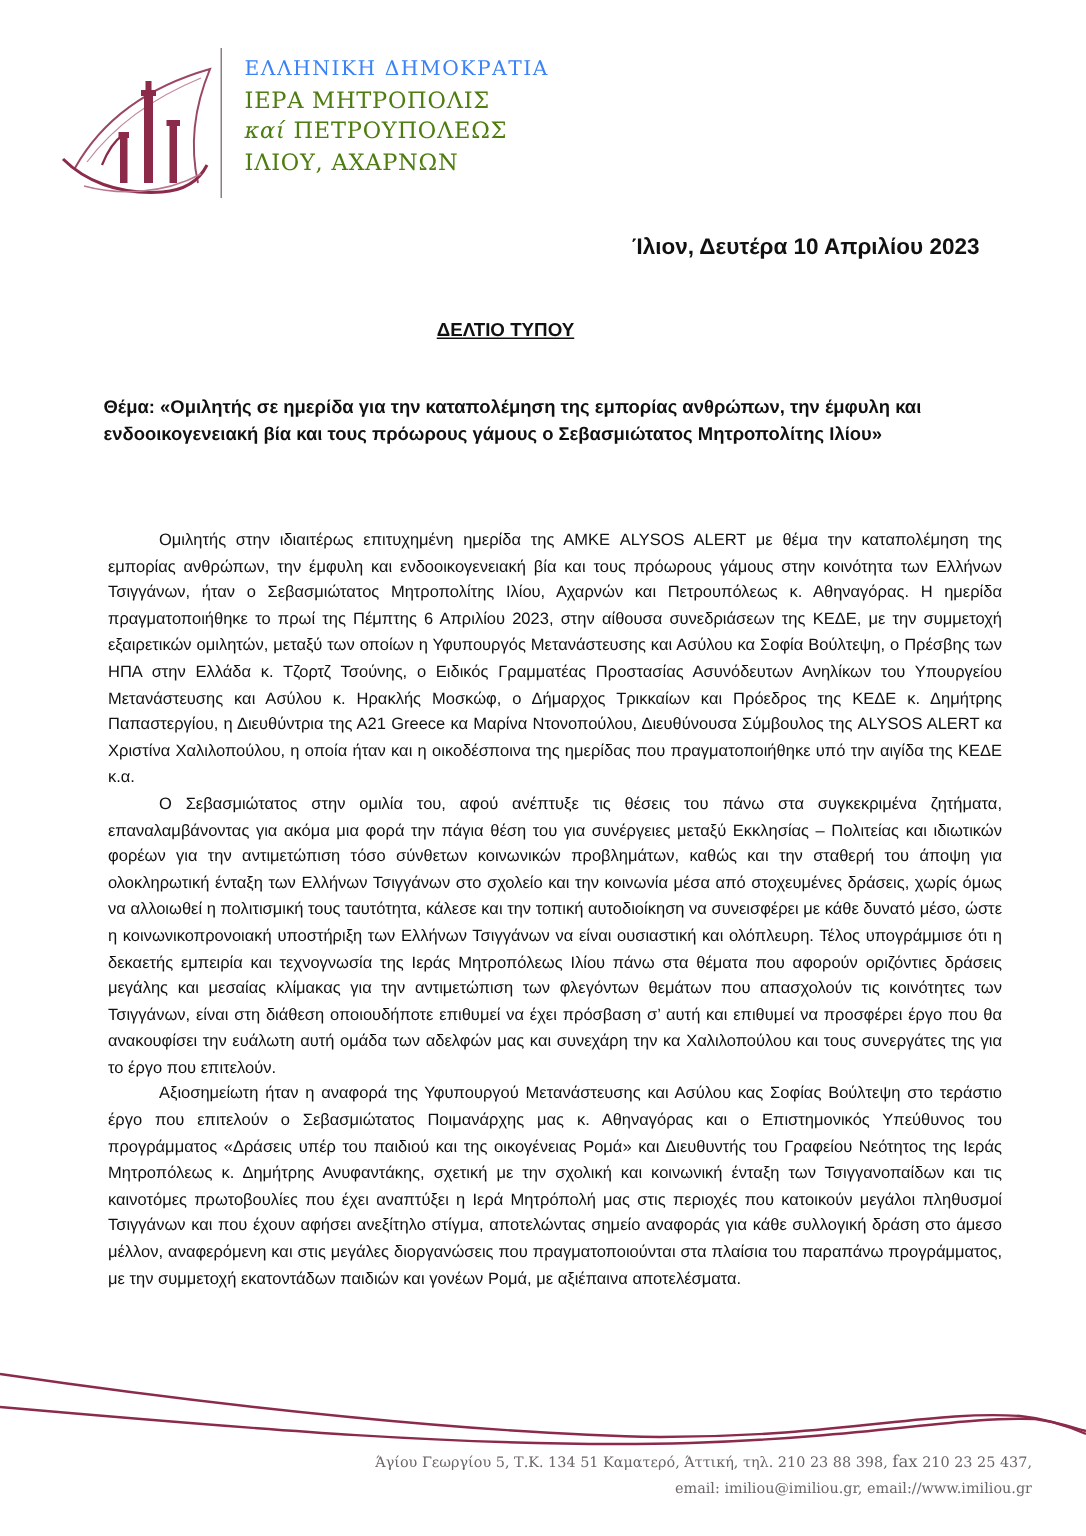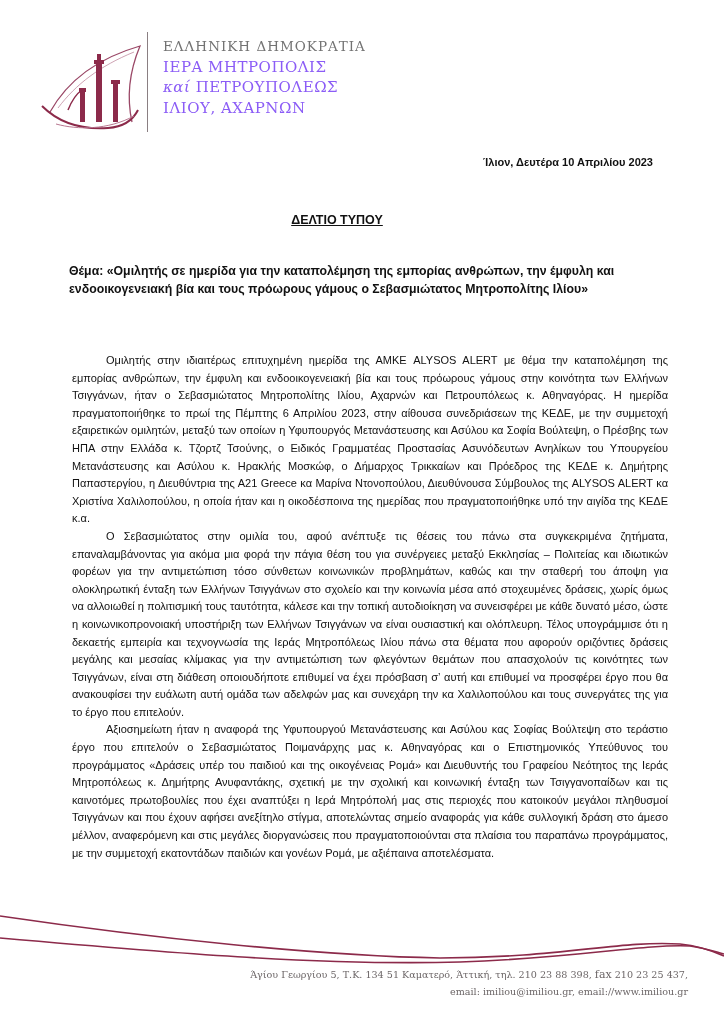--- a/index.html
+++ b/index.html
@@ -1,24 +1,24 @@
 <!DOCTYPE html>
 <html><head>
 <meta charset="utf-8">
 <style>
   html, body { margin: 0; padding: 0; background: #ffffff; }
   body { width: 724px; height: 1024px; position: relative; overflow: hidden; font-family: "Liberation Sans", "DejaVu Sans", sans-serif; color: #111; }
   .letterhead { position: absolute; left: 0; top: 0; width: 724px; height: 140px; }
   .logo { position: absolute; left: 38px; top: 40px; width: 110px; height: 96px; }
   .lh-divider { position: absolute; left: 147px; top: 32px; width: 1px; height: 100px; background: #8a7f82; }
   .lh-text { position: absolute; left: 163px; top: 36px; font-family: "DejaVu Serif", serif; color: #7a6f70; line-height: 20.5px; letter-spacing: 0.5px; }
-  .lh-line1 { font-size: 13.5px; color: #737373; letter-spacing: 1px; }
-  .lh-line { font-size: 15px; color: #8b5cf6; }
+  .lh-line1 { font-size: 13.5px; color: #3b82f6; letter-spacing: 1px; }
+  .lh-line { font-size: 15px; color: #4d7c0f; }
   .lh-line .kai { font-style: italic; }
-  .date { position: absolute; right: 71px; top: 156px; font-size: 11px; font-weight: bold; }
+  .date { position: absolute; right: 71px; top: 156px; font-size: 15px; font-weight: bold; }
   .doc-title { position: absolute; left: 0; width: 674px; top: 213px; text-align: center; font-size: 12.5px; font-weight: bold; }
   .doc-title span { text-decoration: underline; }
   .subject { position: absolute; left: 69px; width: 600px; top: 262px; font-size: 12.3px; font-weight: bold; line-height: 18px; }
   .body { position: absolute; left: 72px; width: 596px; top: 352px; font-size: 11px; line-height: 17.6px; text-align: justify; }
   .body p { margin: 0; text-indent: 34px; }
   .footer-curves { position: absolute; left: 0; top: 908px; width: 724px; height: 60px; }
   .footer-addr { position: absolute; right: 36px; top: 966px; text-align: right; font-family: "DejaVu Serif", serif; font-size: 9.6px; color: #6b6566; line-height: 17px; }
   .footer-addr .fax { font-size: 11px; }
 </style>
 </head>

